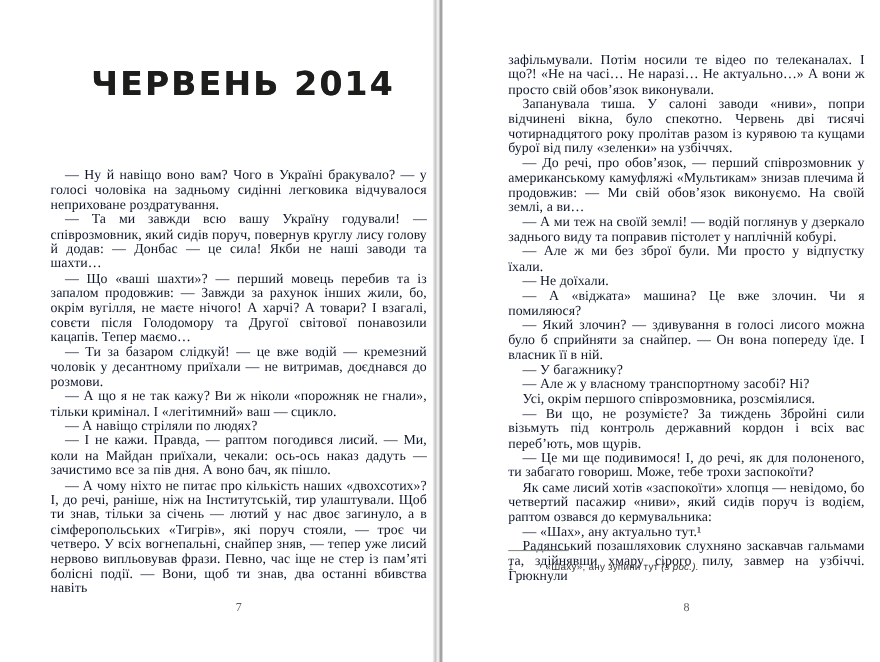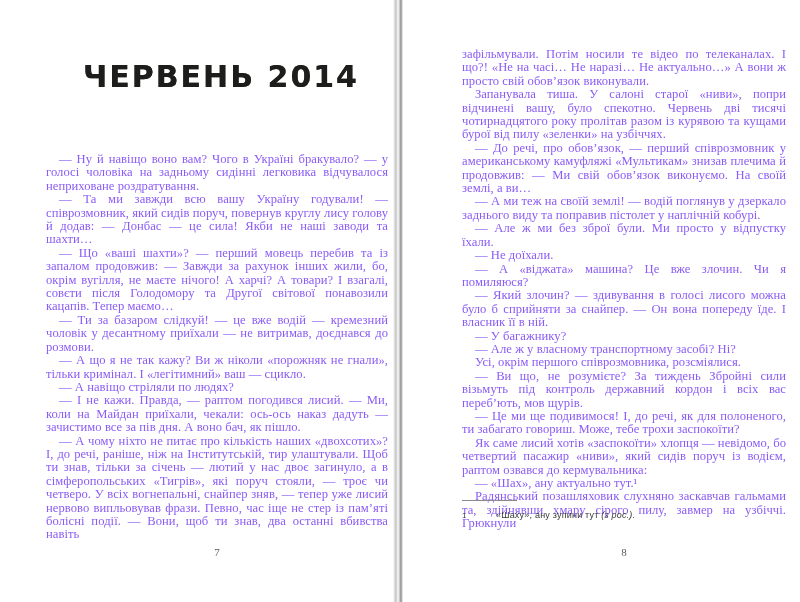--- a/index.html
+++ b/index.html
@@ -24,21 +24,21 @@
     font-weight:800;
     font-size:30px;
     line-height:34px;
     letter-spacing:2px;
     color:#1d1d1b;
     text-shadow:0 0 0.6px #3a3a38;
   }
 
   .body-block {
     position:absolute;
-    color:#8b5cf6;
+    color:#0f172a;
     font-size:12.6px;
     line-height:13.4px;
     letter-spacing:0.05px;
   }
   .body-left  { left:46px;  top:153px; width:342px; }
   .body-right { left:462px; top:48px;  width:324px; }
 
   .para { margin:0; text-indent:13px; text-align:justify; hyphens:auto; -webkit-hyphens:auto; }
   .para.no-indent { text-indent:0; }
 
@@ -80,21 +80,21 @@
       </div>
 
     <div class="pagenum pagenum-left">7</div>
   </section>
 
   <div class="gutter"></div>
 
   <section>
     <div class="body-block body-right">
         <p class="para no-indent">зафільмували. Потім носили те відео по телеканалах. І що?! «Не на часі… Не наразі… Не актуально…» А вони ж просто свій обов’язок виконували.</p>
-        <p class="para">Запанувала тиша. У салоні старої «ниви», попри відчинені вашу, було спекотно. Червень дві тисячі чотирнадцятого року пролітав разом із курявою та кущами бурої від пилу «зеленки» на узбіччях.</p>
+        <p class="para">Запанувала тиша. У салоні заводи «ниви», попри відчинені вікна, було спекотно. Червень дві тисячі чотирнадцятого року пролітав разом із курявою та кущами бурої від пилу «зеленки» на узбіччях.</p>
         <p class="para">— До речі, про обов’язок, — перший співрозмовник у американському камуфляжі «Мультикам» знизав плечима й продовжив: — Ми свій обов’язок виконуємо. На своїй землі, а ви…</p>
         <p class="para">— А ми теж на своїй землі! — водій поглянув у дзеркало заднього виду та поправив пістолет у наплічній кобурі.</p>
         <p class="para">— Але ж ми без зброї були. Ми просто у відпустку їхали.</p>
         <p class="para">— Не доїхали.</p>
         <p class="para">— А «віджата» машина? Це вже злочин. Чи я помиляюся?</p>
         <p class="para">— Який злочин? — здивування в голосі лисого можна було б сприйняти за снайпер. — Он вона попереду їде. І власник її в ній.</p>
         <p class="para">— У багажнику?</p>
         <p class="para">— Але ж у власному транспортному засобі? Ні?</p>
         <p class="para">Усі, окрім першого співрозмовника, розсміялися.</p>
         <p class="para">— Ви що, не розумієте? За тиждень Збройні сили візьмуть під контроль державний кордон і всіх вас переб’ють, мов щурів.</p>

